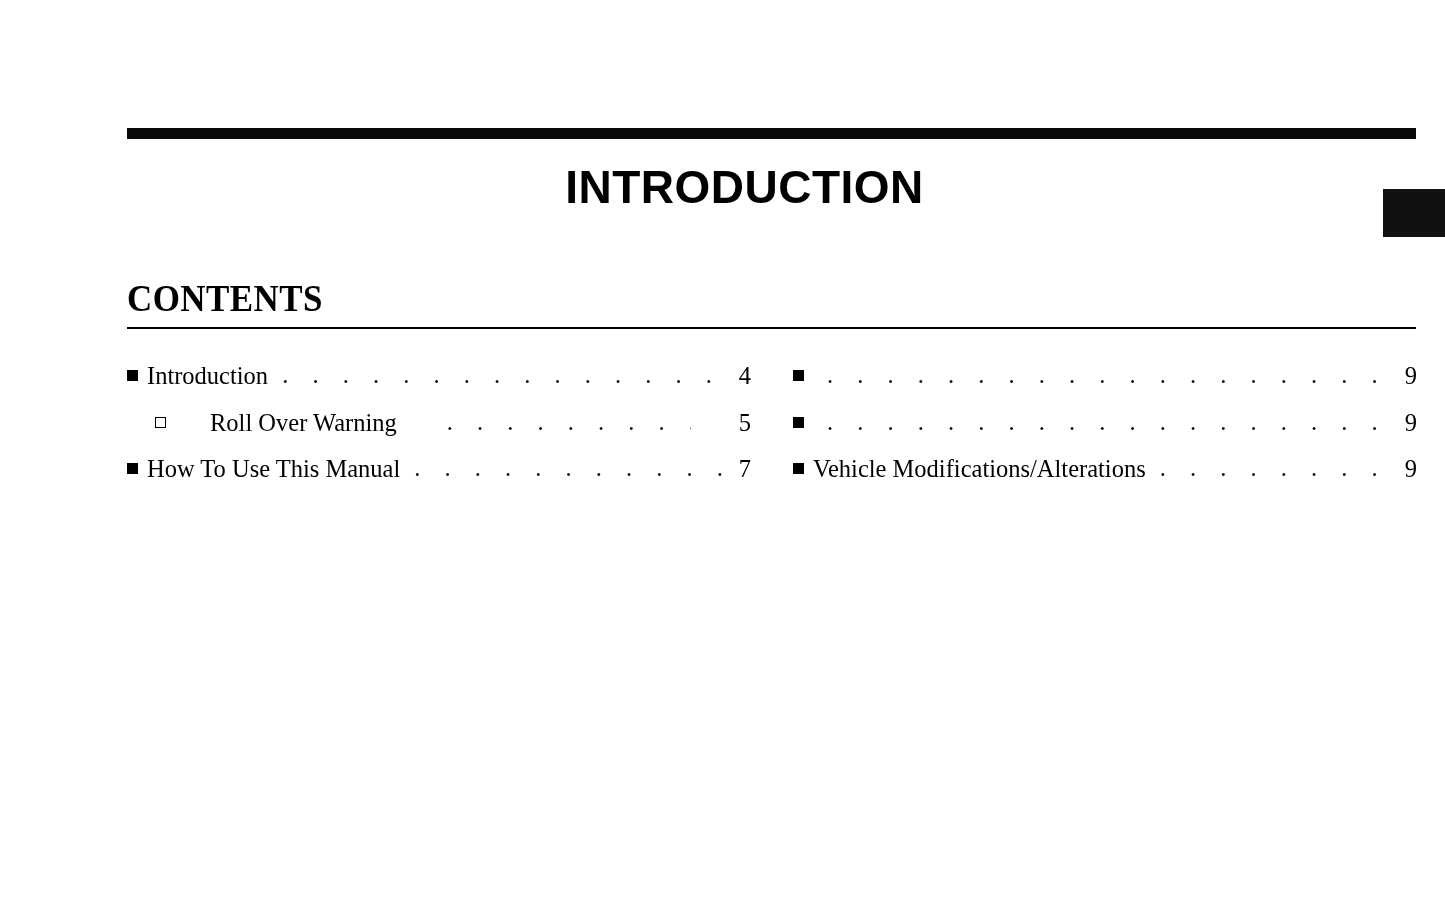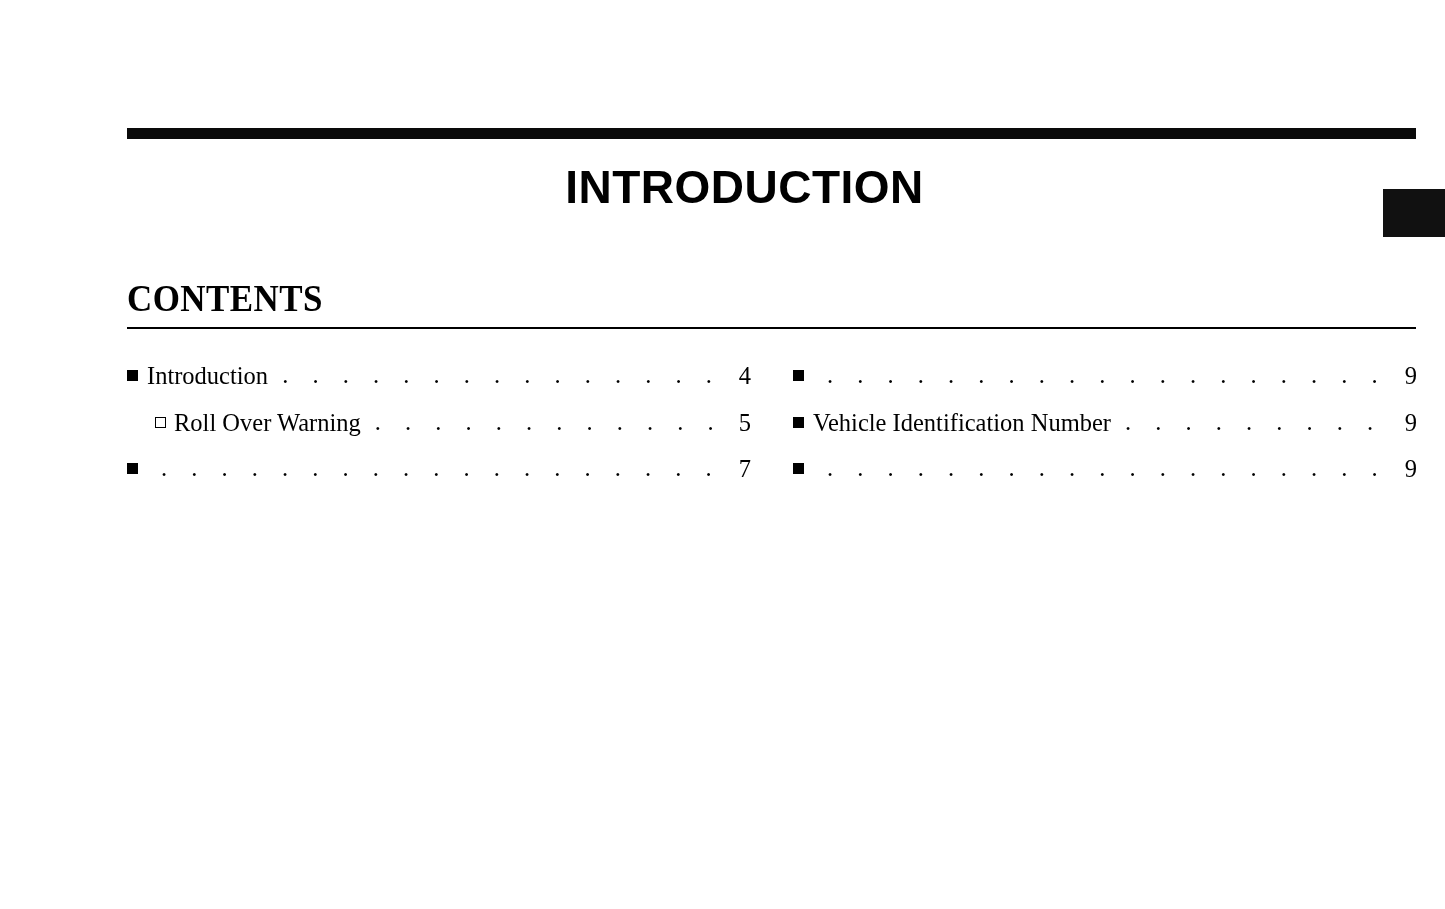--- a/index.html
+++ b/index.html
@@ -92,20 +92,21 @@
   .toc-entry {
     display: flex;
     align-items: baseline;
     font-size: 24.5px;
     line-height: 1;
     margin-bottom: 22px;
     white-space: nowrap;
   }
   .toc-entry.sub {
     padding-left: 28px;
+    gap: 36px;
   }
 
   .bullet-sq {
     display: inline-block;
     width: 11px;
     height: 11px;
     background: #000000;
     margin-right: 9px;
     flex: 0 0 auto;
     position: relative;
@@ -170,43 +171,44 @@
 
       <div class="toc-entry sub">
         <span class="bullet-hollow"></span>
         <span class="toc-label">Roll Over Warning</span>
         <span class="toc-leader">. . . . . . . . . . . . . . . . . . . . . . . . . . . . . . . . . . . . . . . . . . . . . .</span>
         <span class="toc-page">5</span>
       </div>
 
       <div class="toc-entry">
         <span class="bullet-sq"></span>
+        <span class="toc-label">How To Use This Manual</span>
         <span class="toc-leader">. . . . . . . . . . . . . . . . . . . . . . . . . . . . . . . . . . . . . . . . . . . . . .</span>
         <span class="toc-page">7</span>
       </div>
 
     </div>
 
     <div class="toc-col">
 
       <div class="toc-entry">
         <span class="bullet-sq"></span>
         <span class="toc-leader">. . . . . . . . . . . . . . . . . . . . . . . . . . . . . . . . . . . . . . . . . . . . . .</span>
         <span class="toc-page">9</span>
       </div>
 
       <div class="toc-entry">
         <span class="bullet-sq"></span>
-        <span class="toc-label">Vehicle Identification Number</span>
         <span class="toc-leader">. . . . . . . . . . . . . . . . . . . . . . . . . . . . . . . . . . . . . . . . . . . . . .</span>
         <span class="toc-page">9</span>
       </div>
 
       <div class="toc-entry">
         <span class="bullet-sq"></span>
+        <span class="toc-label">Vehicle Modifications/Alterations</span>
         <span class="toc-leader">. . . . . . . . . . . . . . . . . . . . . . . . . . . . . . . . . . . . . . . . . . . . . .</span>
         <span class="toc-page">9</span>
       </div>
 
     </div>
 
   </div>
 
 </div>
 

